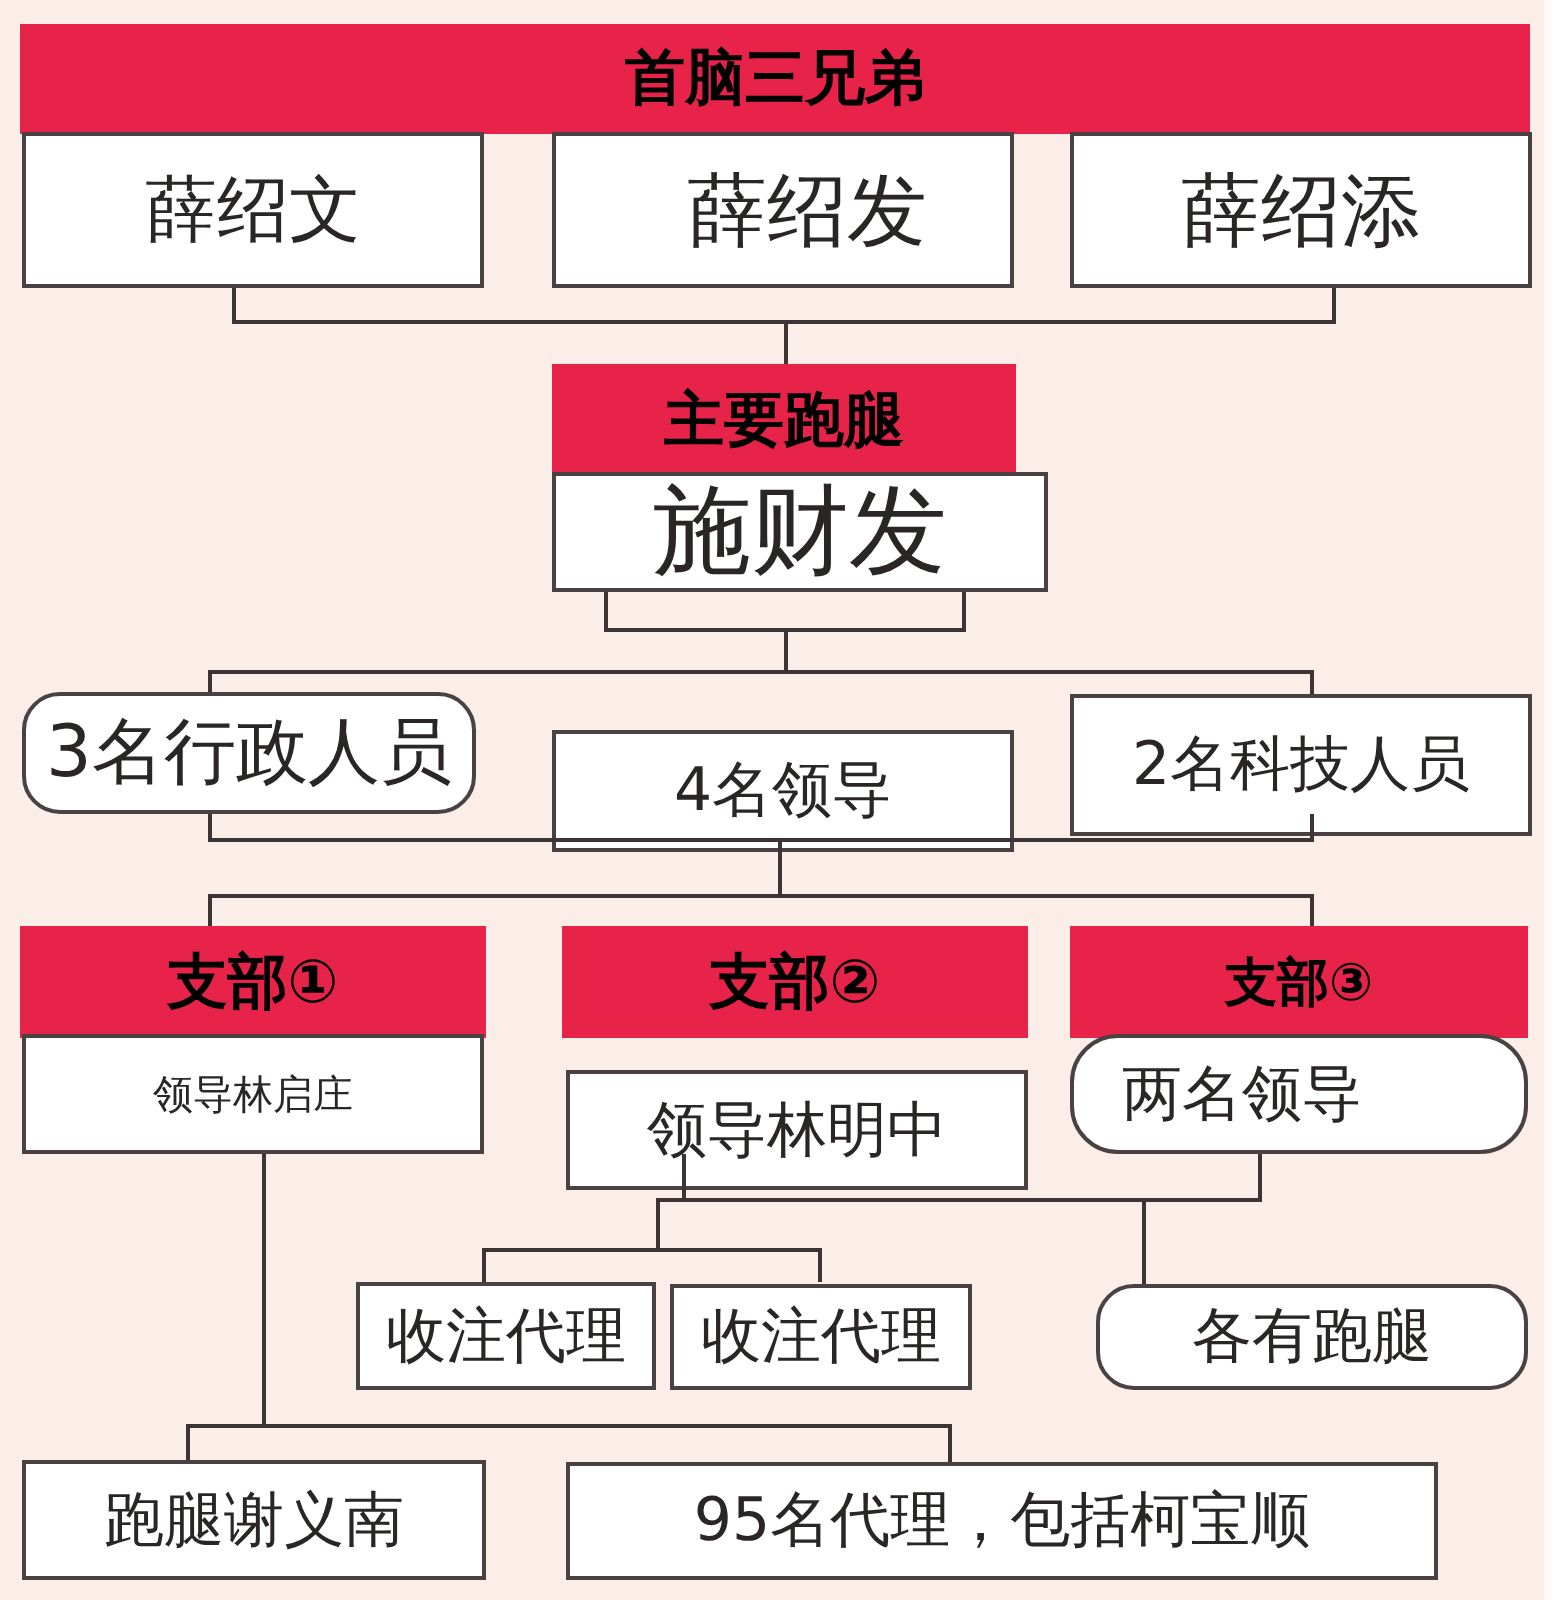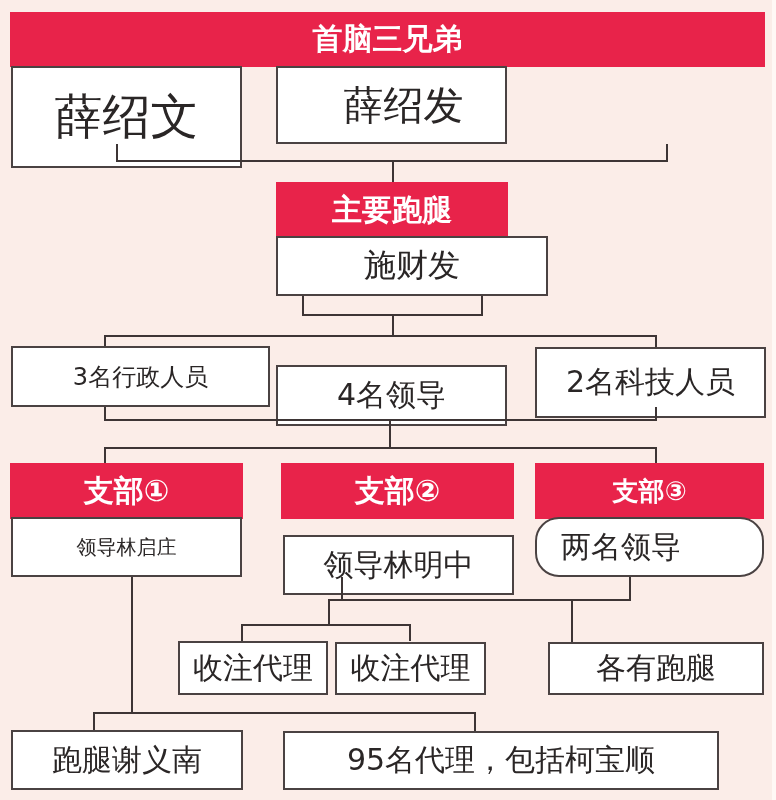--- a/index.html
+++ b/index.html
@@ -3,21 +3,21 @@
 <meta charset="utf-8">
 <style>
   html, body { margin: 0; padding: 0; }
   body {
     width: 776px; height: 800px; position: relative; overflow: hidden;
     background: #FBEDE8;
     font-family: "DejaVu Sans", sans-serif;
   }
   .frame { position: absolute; left: 0; top: 0; width: 772px; height: 800px; background: #FBEDE8; border-right: 4px solid #FFF8F5; }
   .hdr {
-    position: absolute; background: #E8234A; color: #ffffff;
+    position: absolute; background: #E8234A; color: #000000;
     font-weight: bold; display: flex; align-items: center; justify-content: center;
     box-sizing: border-box;
   }
   .box {
     position: absolute; background: #fff; border: 2px solid #4a4242;
     box-sizing: border-box; color: #2a2626;
     display: flex; align-items: center; justify-content: center;
     white-space: nowrap;
   }
   .box.left { justify-content: flex-start; padding-left: 24px; border-radius: 24px; }
@@ -27,48 +27,51 @@
 </style>
 </head>
 <body>
 
 <div class="frame">
 
   <div class="hdr" style="left:10px; top:12px; width:755px; height:55px; font-size:30px;">
     <span>首脑三兄弟</span>
   </div>
 
-  <div class="box" style="left:11px; top:66px; width:231px; height:102px; font-size:48px;">
+  <div class="box" style="left:11px; top:66px; width:231px; height:78px; font-size:36px;">
     <span>薛绍文</span>
   </div>
   <div class="box" style="left:276px; top:66px; width:231px; height:78px; font-size:40px;padding-left:24px;">
     <span>薛绍发</span>
+  </div>
+  <div class="box" style="left:535px; top:66px; width:231px; height:78px; font-size:40px;">
+    <span>薛绍添</span>
   </div>
 
   <div class="line v" style="left:116px; top:144px; height:18px;"></div>
   <div class="line v" style="left:666px; top:144px; height:18px;"></div>
   <div class="line h" style="left:116px; top:160px; width:552px;"></div>
   <div class="line v" style="left:392px; top:160px; height:22px;"></div>
 
   <div class="hdr" style="left:276px; top:182px; width:232px; height:56px; font-size:30px;">
     <span>主要跑腿</span>
   </div>
-  <div class="box" style="left:276px; top:236px; width:272px; height:60px; font-size:32px;align-items:center;">
+  <div class="box" style="left:276px; top:236px; width:248px; height:60px; font-size:49px;align-items:center;">
     <span>施财发</span>
   </div>
 
   <div class="line v" style="left:302px; top:296px; height:20px;"></div>
   <div class="line v" style="left:481px; top:296px; height:20px;"></div>
   <div class="line h" style="left:302px; top:314px; width:181px;"></div>
   <div class="line v" style="left:392px; top:314px; height:22px;"></div>
   <div class="line h" style="left:104px; top:335px; width:553px;"></div>
   <div class="line v" style="left:104px; top:335px; height:12px;"></div>
   <div class="line v" style="left:655px; top:335px; height:12px;"></div>
 
-  <div class="box" style="left:11px; top:346px; width:259px; height:61px; font-size:24px;">
+  <div class="box" style="left:11px; top:346px; width:227px; height:61px; font-size:36px;border-radius:19px;">
     <span>3名行政人员</span>
   </div>
   <div class="box" style="left:276px; top:347px; width:231px; height:61px; font-size:30px;margin-top:18px;">
     <span>4名领导</span>
   </div>
   <div class="box" style="left:535px; top:347px; width:231px; height:71px; font-size:30px;">
     <span>2名科技人员</span>
   </div>
 
   <div class="line v" style="left:104px; top:407px; height:14px;"></div>
@@ -109,21 +112,21 @@
   <div class="line v" style="left:241px; top:624px; height:17px;"></div>
   <div class="line v" style="left:409px; top:624px; height:17px;"></div>
   <div class="line v" style="left:571px; top:599px; height:43px;"></div>
 
   <div class="box" style="left:178px; top:641px; width:150px; height:54px; font-size:30px;">
     <span>收注代理</span>
   </div>
   <div class="box" style="left:335px; top:642px; width:151px; height:53px; font-size:30px;">
     <span>收注代理</span>
   </div>
-  <div class="box" style="left:548px; top:642px; width:216px; height:53px; font-size:30px;">
+  <div class="box" style="left:548px; top:642px; width:216px; height:53px; font-size:30px;border-radius:19px;">
     <span>各有跑腿</span>
   </div>
 
   <div class="line v" style="left:131px; top:577px; height:137px;"></div>
   <div class="line h" style="left:93px; top:712px; width:383px;"></div>
   <div class="line v" style="left:93px; top:712px; height:19px;"></div>
   <div class="line v" style="left:474px; top:712px; height:19px;"></div>
 
   <div class="box" style="left:11px; top:730px; width:232px; height:60px; font-size:30px;">
     <span>跑腿谢义南</span>

